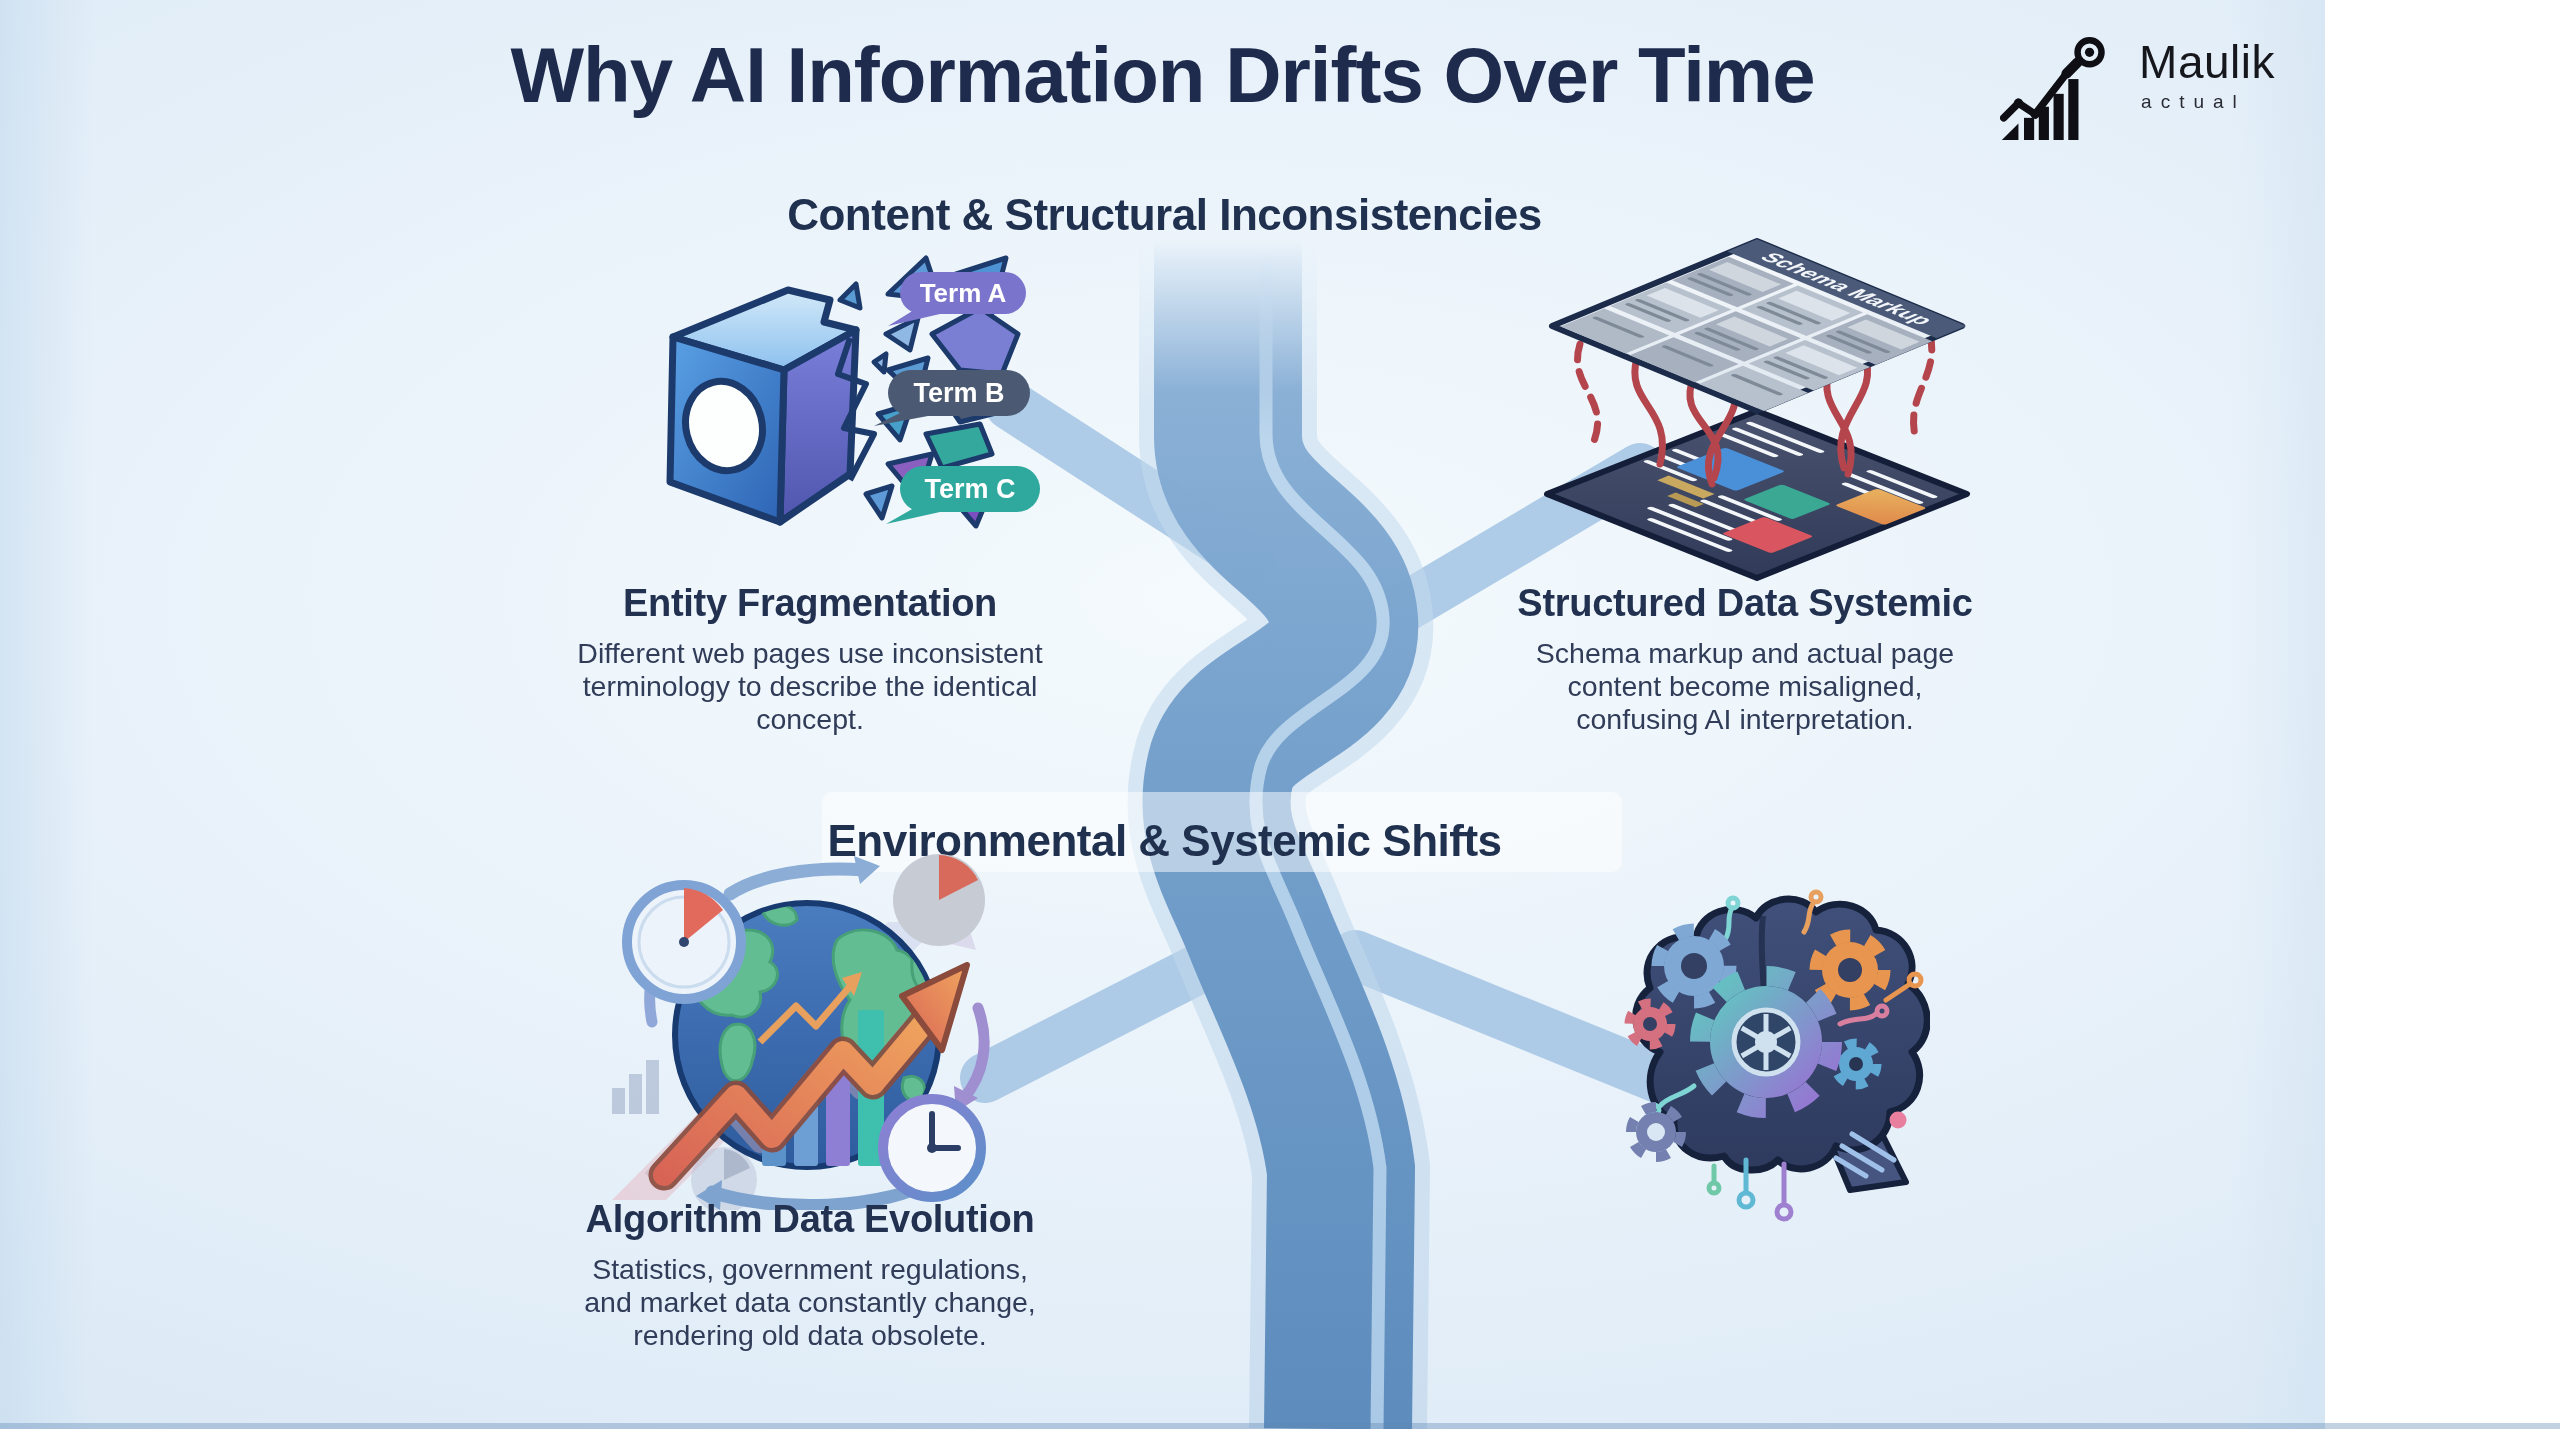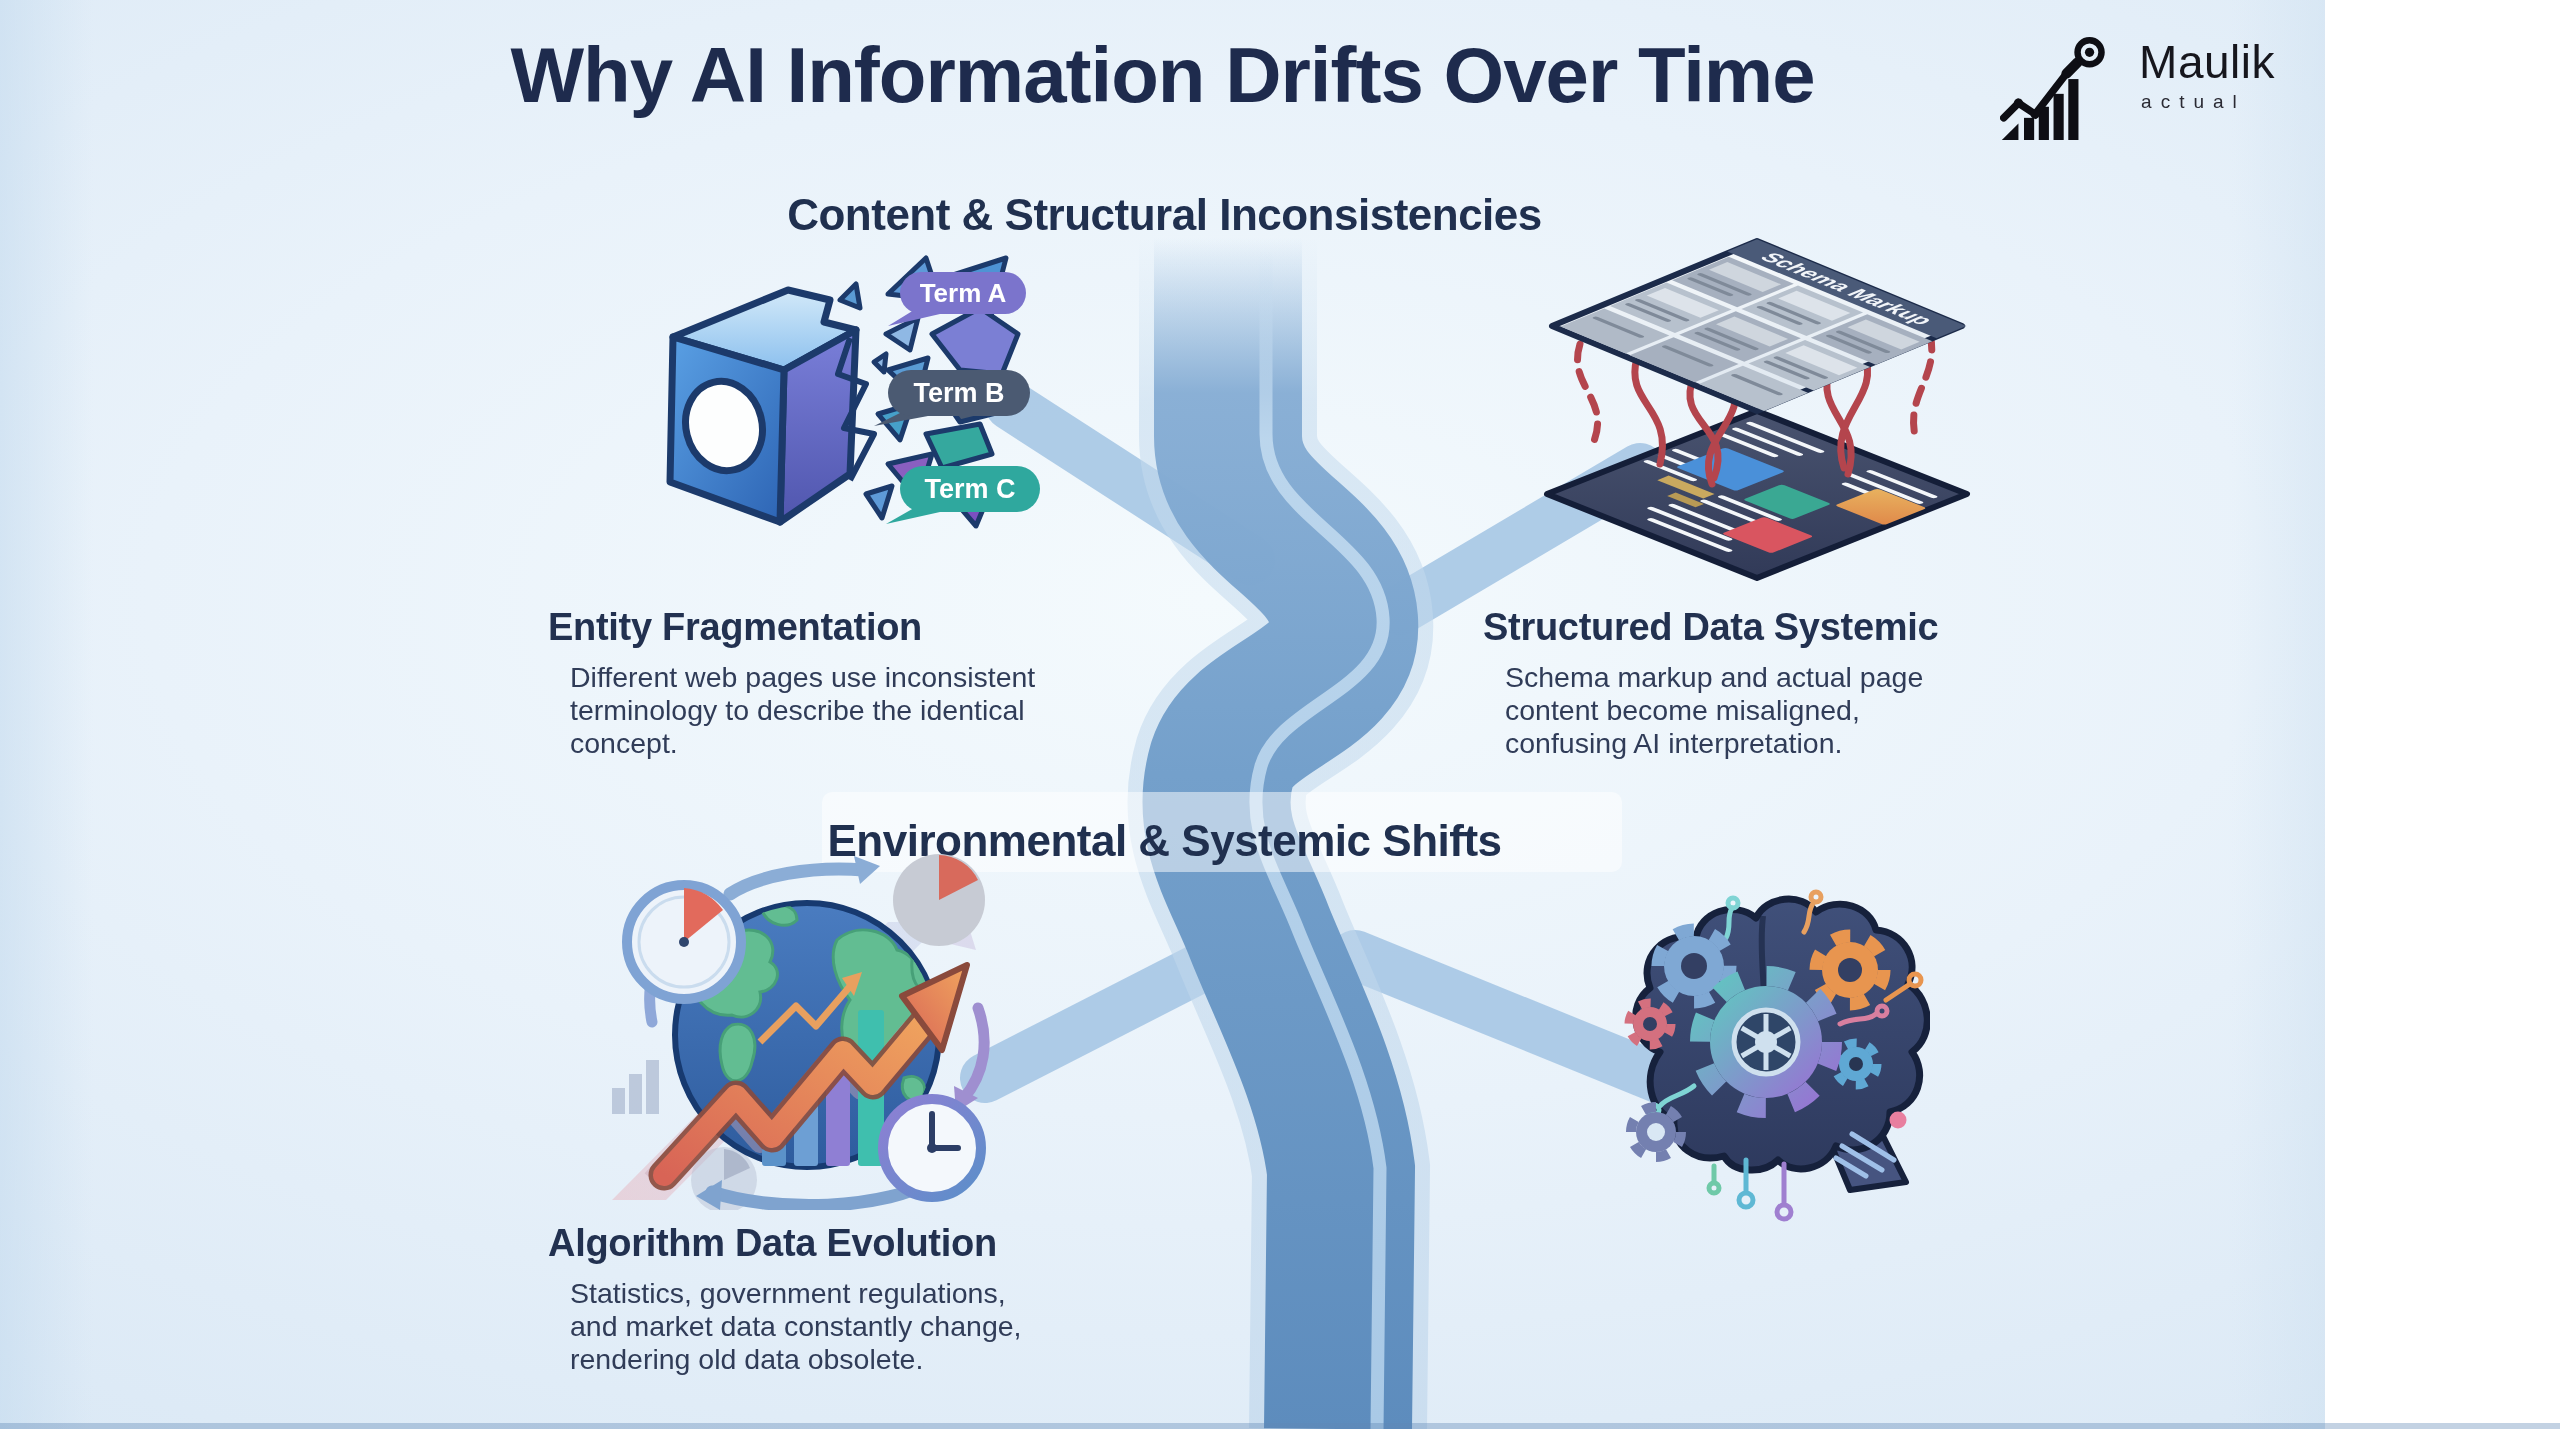--- a/index.html
+++ b/index.html
@@ -12,21 +12,21 @@
   .bottom-edge{position:absolute;left:0;bottom:0;width:2560px;height:6px;background:rgba(96,138,182,.38);}
   svg{position:absolute;display:block;}
   #river{left:0;top:0;}
   .page-title{position:absolute;left:0;right:0;top:30px;margin:0;text-align:center;
     font-size:78px;font-weight:700;letter-spacing:-1px;color:#1e2b4d;}
   .section-header{position:absolute;left:4px;right:0;margin:0;text-align:center;
     font-size:44px;font-weight:700;letter-spacing:-.5px;color:#20304f;}
   #section1{top:190px;}
   #section2{top:816px;}
   .section2-band{position:absolute;left:822px;top:792px;width:800px;height:80px;border-radius:10px;background:rgba(255,255,255,.5);}
-  .card-text{position:absolute;color:#303c58;margin-top:24px;}
+  .card-text{position:absolute;text-align:center;color:#303c58;}
   .card-text h3{margin:0 0 12px 0;font-size:38px;font-weight:700;letter-spacing:-.3px;color:#223150;}
   .card-text p{margin:0 auto;width:480px;font-size:28.5px;line-height:33px;font-weight:400;}
   #card1{left:548px;top:582px;width:524px;}
   #card2{left:1483px;top:582px;width:524px;}
   #card3{left:548px;top:1198px;width:524px;}
   #card4{left:1483px;top:1198px;width:524px;}
   #entity-icon{left:588px;top:242px;}
   #schema-icon{left:1542px;top:226px;}
   #globe-icon{left:612px;top:850px;}
   #brain-icon{left:1598px;top:874px;}

